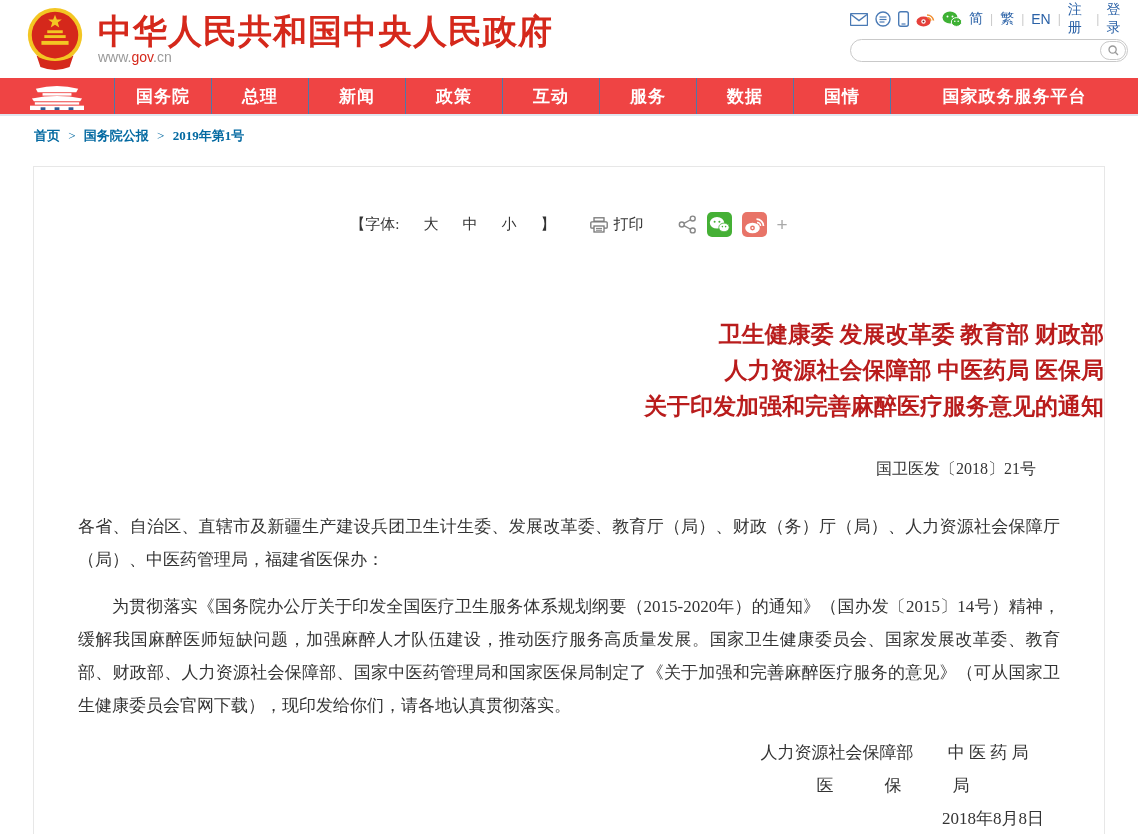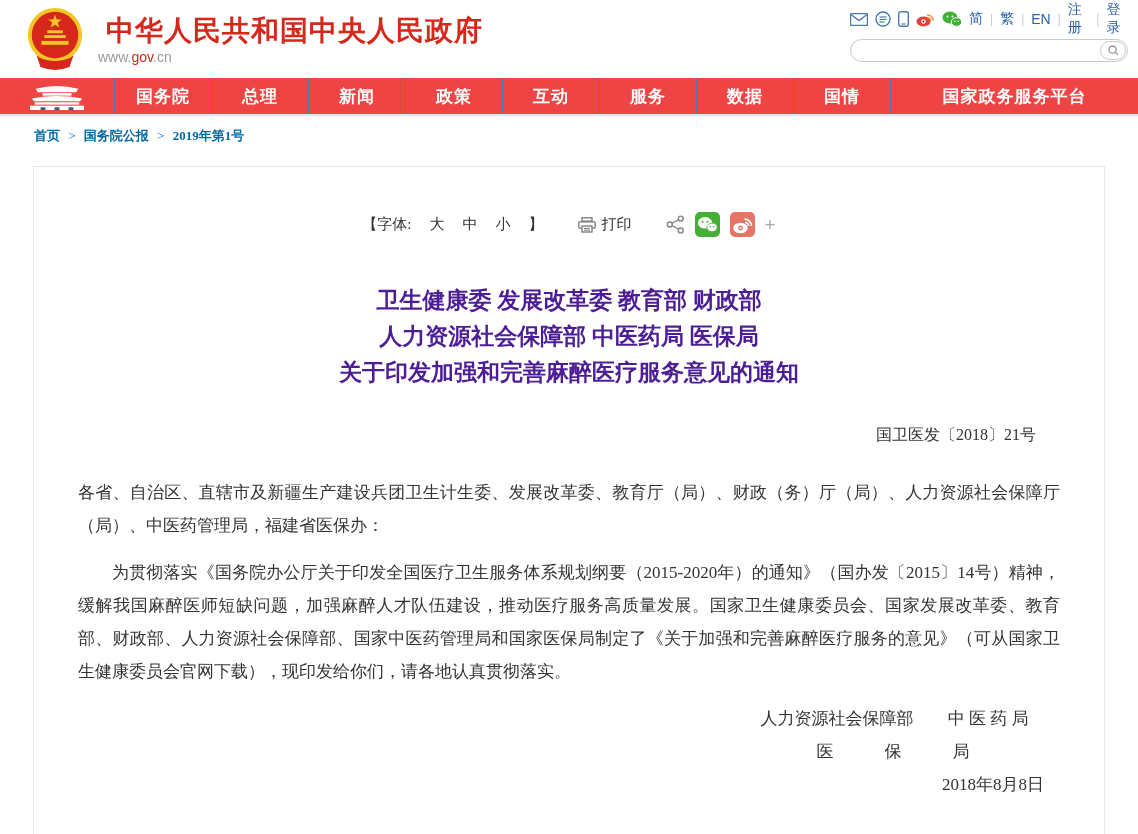--- a/index.html
+++ b/index.html
@@ -5,21 +5,21 @@
   * { margin:0; padding:0; box-sizing:border-box; }
   html,body { width:1138px; height:834px; overflow:hidden; background:#fff;
     font-family:"Liberation Serif","DejaVu Serif",serif; color:#333; }
 
   
   .header { height:78px; position:relative; background:#fff; }
   .logo-area { position:absolute; left:26px; top:7px; display:flex; align-items:center; }
   .emblem { width:58px; height:64px; }
   .site-text { margin-left:14px; }
   .site-title { font-family:"Liberation Sans","DejaVu Sans",sans-serif; font-weight:bold;
-    font-size:28px; color:#d5281b; letter-spacing:1px; line-height:34px;margin-left:8px; }
+    font-size:34px; color:#d5281b; letter-spacing:1px; line-height:34px; }
   .site-url { font-family:"Liberation Sans","DejaVu Sans",sans-serif; font-size:14px; color:#9a9a9a; margin-top:1px; }
   .site-url .gov { color:#d5281b; }
 
   .header-right { position:absolute; right:10px; top:8px; width:278px; }
   .icon-links { display:flex; align-items:center; justify-content:flex-end; gap:7px;
     font-family:"Liberation Sans","DejaVu Sans",sans-serif; font-size:14px; height:22px; }
   .icon-links a { color:#2b62a7; text-decoration:none; cursor:pointer; }
   .sep { color:#c9c9c9; font-size:12px; }
   .hdr-icon { display:inline-flex; align-items:center; cursor:pointer; }
 
@@ -43,33 +43,33 @@
   .breadcrumb { padding:11px 0 0 34px; font-size:13px; font-weight:bold; color:#0369a1; height:32px; }
   .breadcrumb span { cursor:default; }
   .breadcrumb .crumb-link { cursor:pointer; }
   .breadcrumb .bsep { margin:0 5px; font-weight:normal; }
 
   
   .card { margin:18px 33px 0; border:1px solid #e7e7e7; background:#fff; height:700px; }
 
   .toolbar { margin-top:45px; display:flex; align-items:center; justify-content:center;
     font-size:15px; color:#333; }
-  .font-ctl { display:flex; align-items:center; gap:18px; }
+  .font-ctl { display:flex; align-items:center; gap:24px; }
   .font-size-btn { cursor:pointer; }
   .print-ctl { display:flex; align-items:center; gap:6px; margin-left:34px; cursor:pointer; }
   .share-group { display:flex; align-items:center; gap:10px; margin-left:34px; }
   .share-sq { width:25px; height:25px; border-radius:5px; display:flex; align-items:center;
     justify-content:center; cursor:pointer; }
   .share-sq.wechat { background:#45b035; }
   .share-sq.weibo { background:#e87468; }
   .plus { color:#a9a9a9; font-size:19px; font-family:"Liberation Sans",sans-serif; cursor:pointer; line-height:1; }
   .share-nodes { cursor:pointer; display:flex; }
 
-  .doc-title { margin-top:46px; text-align:center; font-weight:bold; font-size:23px;
-    line-height:36px; color:#4c1d95; }
+  .doc-title { margin-top:80px; text-align:right; font-weight:bold; font-size:23px;
+    line-height:36px; color:#b91c1c; }
 
   .doc-number { margin-top:34px; padding-right:68px; text-align:right; font-size:16px; color:#333; }
 
   .doc-body { padding:16px 30px 0; font-size:17px; line-height:33px; text-align:justify; color:#333; }
   .para { margin:14px; }
   .para.indent { text-indent:2em; }
 
   .signature { width:302px; margin:10px 60px 0 auto; font-size:17px; line-height:33px; color:#333; }
   .sig-row { display:flex; }
   .sig-left { flex:1; text-align:center; }

